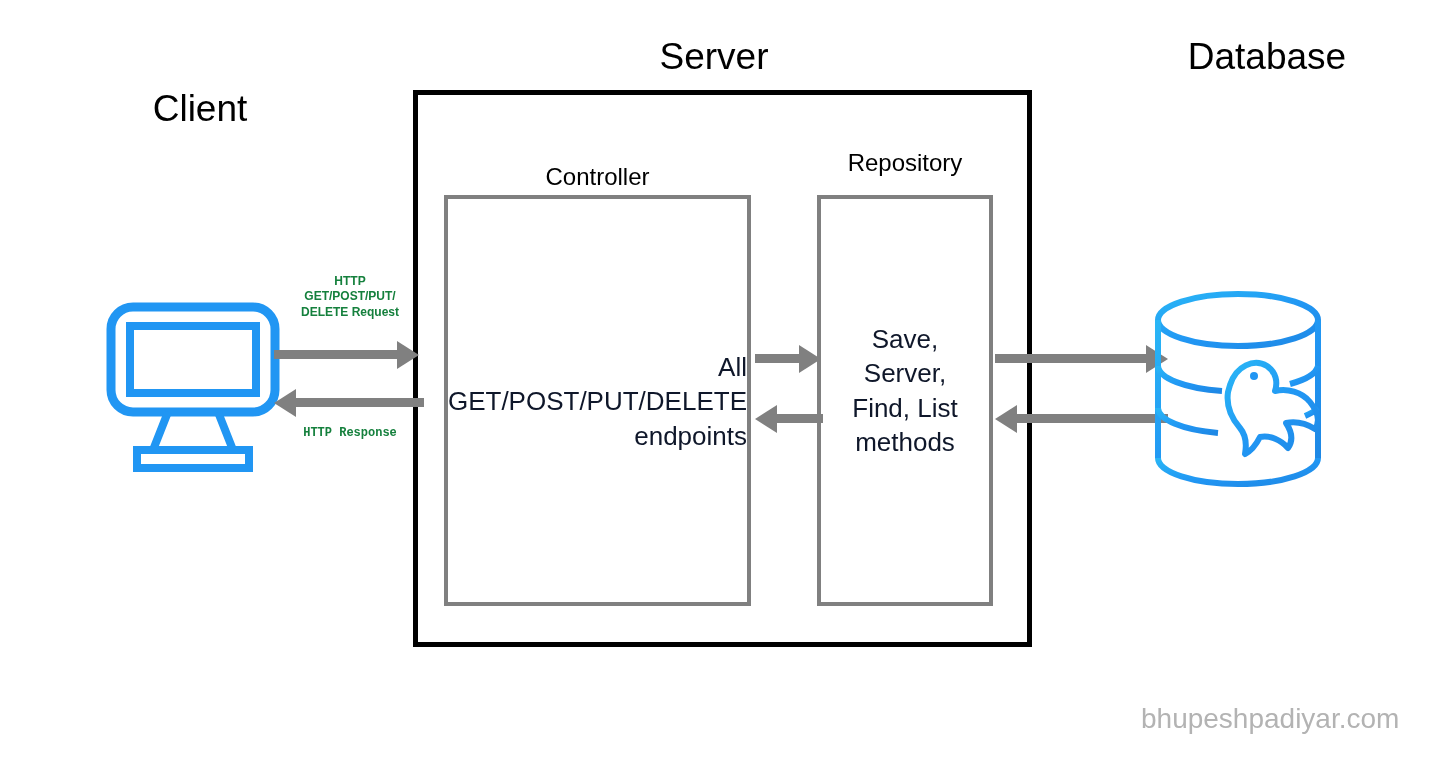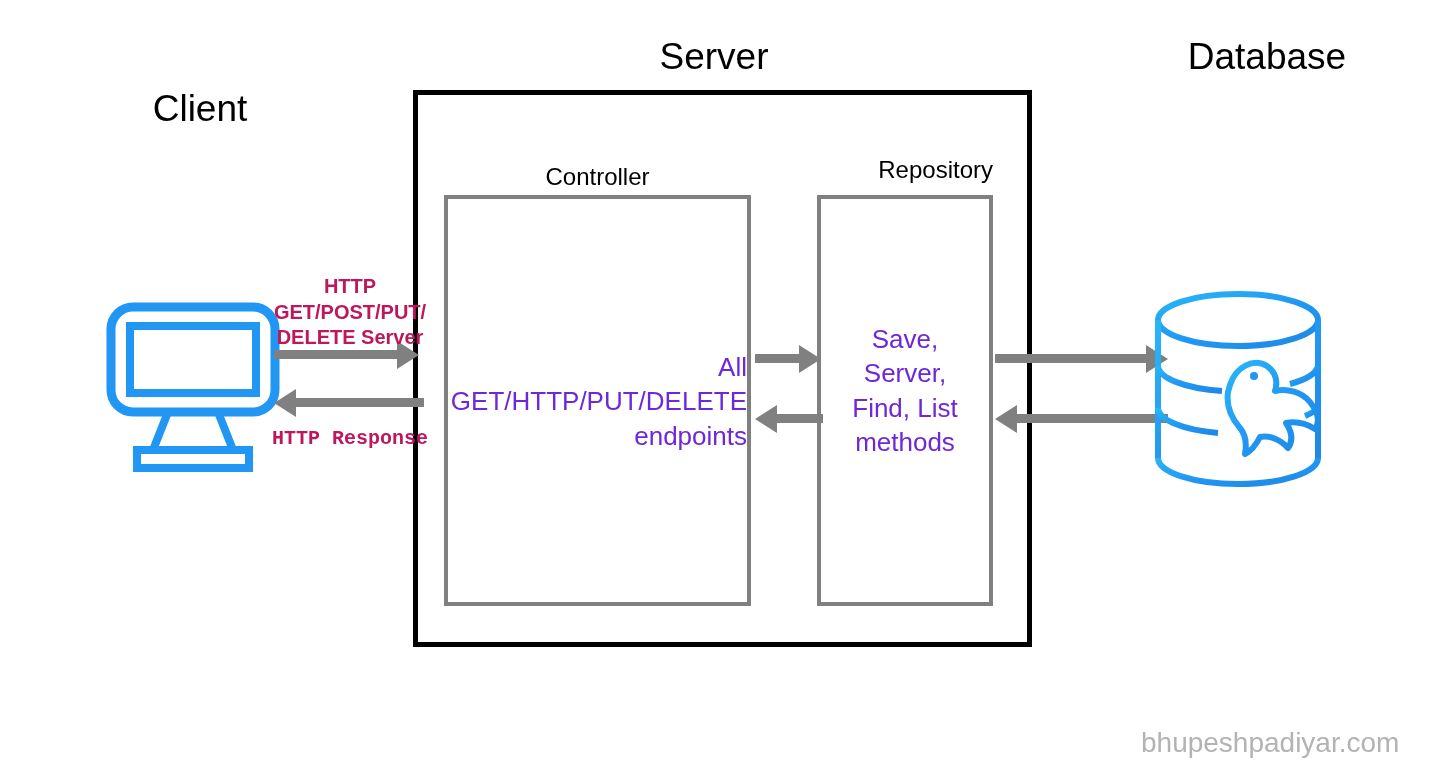--- a/index.html
+++ b/index.html
@@ -43,44 +43,44 @@
     background: transparent;
   }
   .inner-label {
     font-size: 24px;
     color: #000000;
     text-align: center;
     white-space: nowrap;
   }
   .inner-text {
     font-size: 26px;
-    color: #6d28d9;
+    color: #0f172a;
     text-align: center;
     line-height: 1.32;
   }
 
   
   .arrow-line {
     background: #808080;
     height: 9px;
   }
   .arrow-head {
     width: 0;
     height: 0;
     border-top: 14px solid transparent;
     border-bottom: 14px solid transparent;
   }
   .arrow-head.right { border-left: 22px solid #808080; }
   .arrow-head.left  { border-right: 22px solid #808080; }
 
   
   .flow-label {
-    font-size: 20px;
+    font-size: 12px;
     font-weight: bold;
-    color: #be185d;
+    color: #15803d;
     text-align: center;
     line-height: 1.28;
     white-space: nowrap;
   }
   .flow-label.single { font-weight: bold; font-family: Liberation Mono, monospace; }
 
   
   .mysql-caption {
     font-size: 22px;
     color: #4da2f0;
@@ -118,44 +118,44 @@
   </div>
 
   <div class="abs server-box" style="left:413px; top:90px; width:619px; height:557px;"></div>
 
   <div class="abs inner-label" style="left:444px; top:163px; width:307px;">Controller</div>
 
   <div class="abs inner-box" style="left:444px; top:195px; width:307px; height:411px;"></div>
 
   <div class="abs inner-text" style="left:444px; top:350px; width:303px;text-align:right;">
     <div>All</div>
-    <div>GET/HTTP/PUT/DELETE</div>
+    <div>GET/POST/PUT/DELETE</div>
     <div>endpoints</div>
   </div>
 
-  <div class="abs inner-label" style="left:817px; top:156px; width:176px;text-align:right;">Repository</div>
+  <div class="abs inner-label" style="left:817px; top:149px; width:176px;">Repository</div>
 
   <div class="abs inner-box" style="left:817px; top:195px; width:176px; height:411px;"></div>
 
   <div class="abs inner-text" style="left:817px; top:322px; width:176px;">
     <div>Save,</div>
     <div>Server,</div>
     <div>Find, List</div>
     <div>methods</div>
   </div>
 
   <div class="abs" style="left:274px; top:345px;">
     <div class="abs arrow-line" style="left:0; top:5px; width:125px;"></div>
     <div class="abs arrow-head right" style="left:123px; top:-4px;"></div>
   </div>
 
   <div class="abs flow-label" style="left:245px; top:274px; width:210px;">
     <div>HTTP</div>
     <div>GET/POST/PUT/</div>
-    <div>DELETE Server</div>
+    <div>DELETE Request</div>
   </div>
 
   <div class="abs" style="left:274px; top:398px;">
     <div class="abs arrow-head left" style="left:0; top:-9px;"></div>
     <div class="abs arrow-line" style="left:21px; top:0; width:129px;"></div>
   </div>
 
   <div class="abs flow-label single" style="left:245px; top:426px; width:210px;">HTTP Response</div>
 
   <div class="abs" style="left:755px; top:349px;">
@@ -208,15 +208,15 @@
                C 142 144, 143 153, 138 160
                C 131 152, 120 147, 110 149
                C 106 157, 101 163, 95 166
                C 97 155, 95 146, 90 140
                C 82 131, 76 118, 78 104 Z" stroke="url(#dbgrad)" stroke-width="6" fill="#ffffff" fill-opacity="0" stroke-linejoin="round"></path>
       <circle cx="104" cy="88" r="4" fill="#2196f3"></circle>
     </svg>
   </div>
 
 
-  <div class="abs watermark" style="left:1141px; top:703px;margin-top:24px;">bhupeshpadiyar.com</div>
+  <div class="abs watermark" style="left:1141px; top:703px;">bhupeshpadiyar.com</div>
 
 </div>
 
 </body></html>

